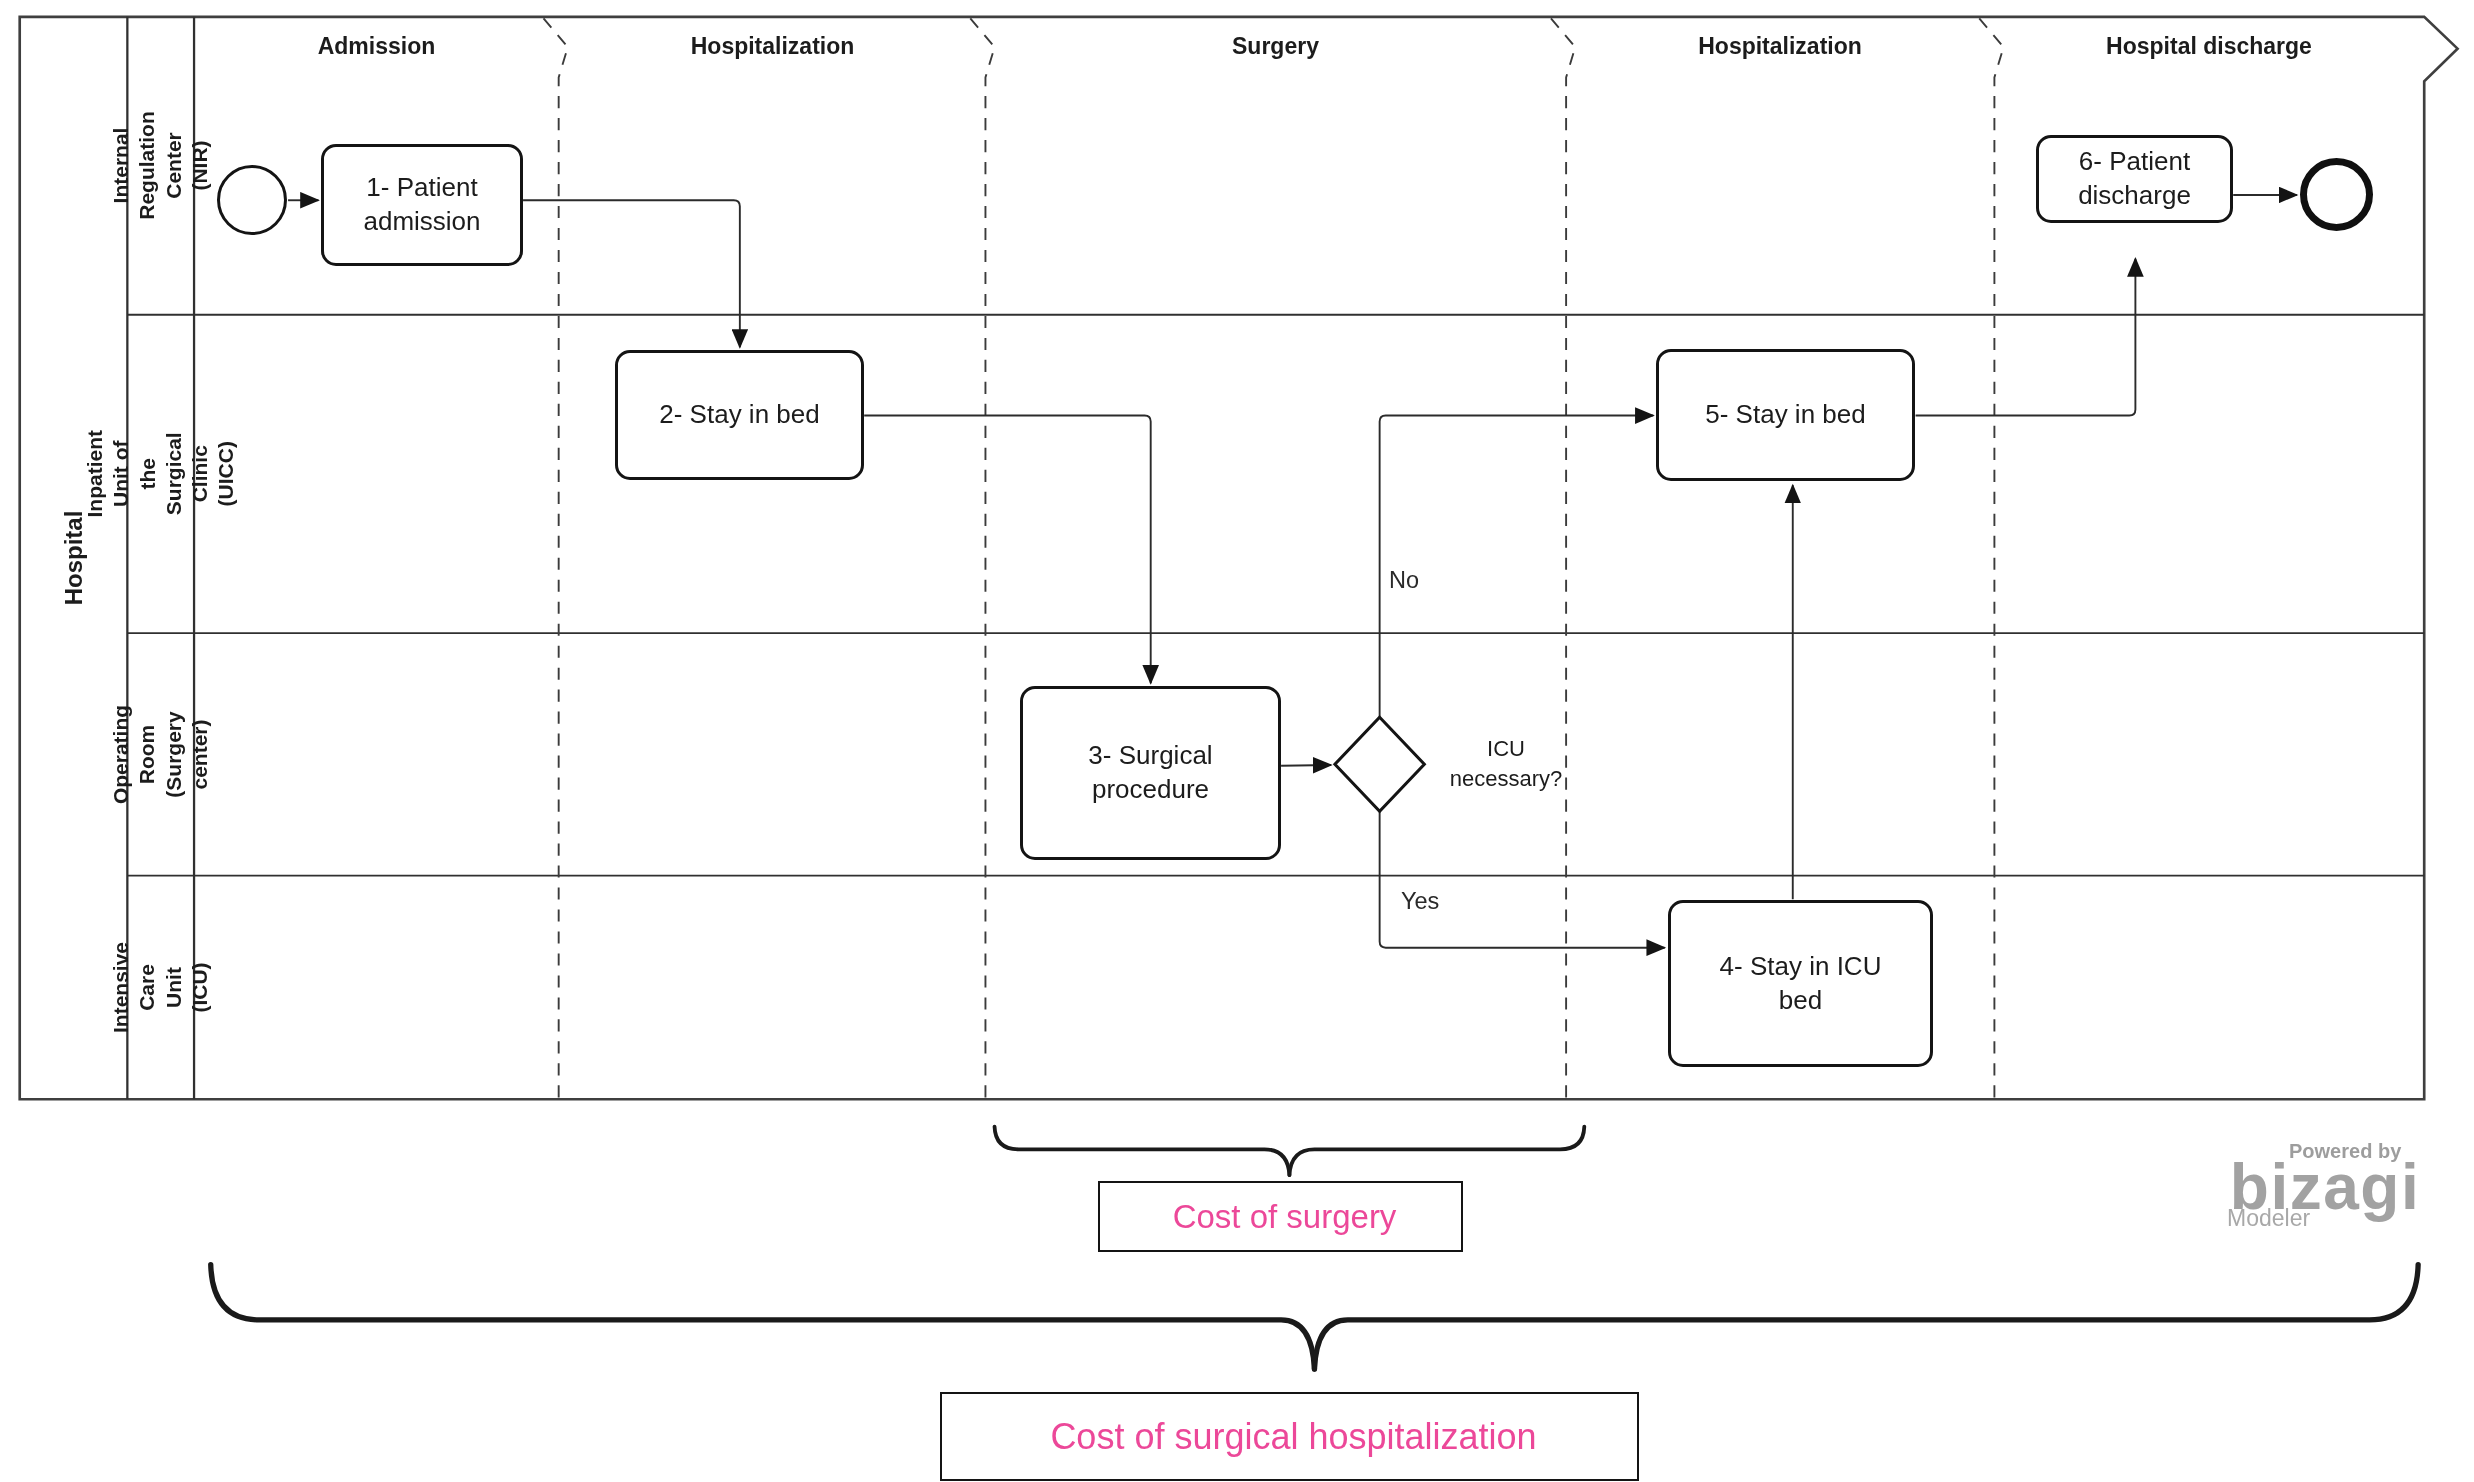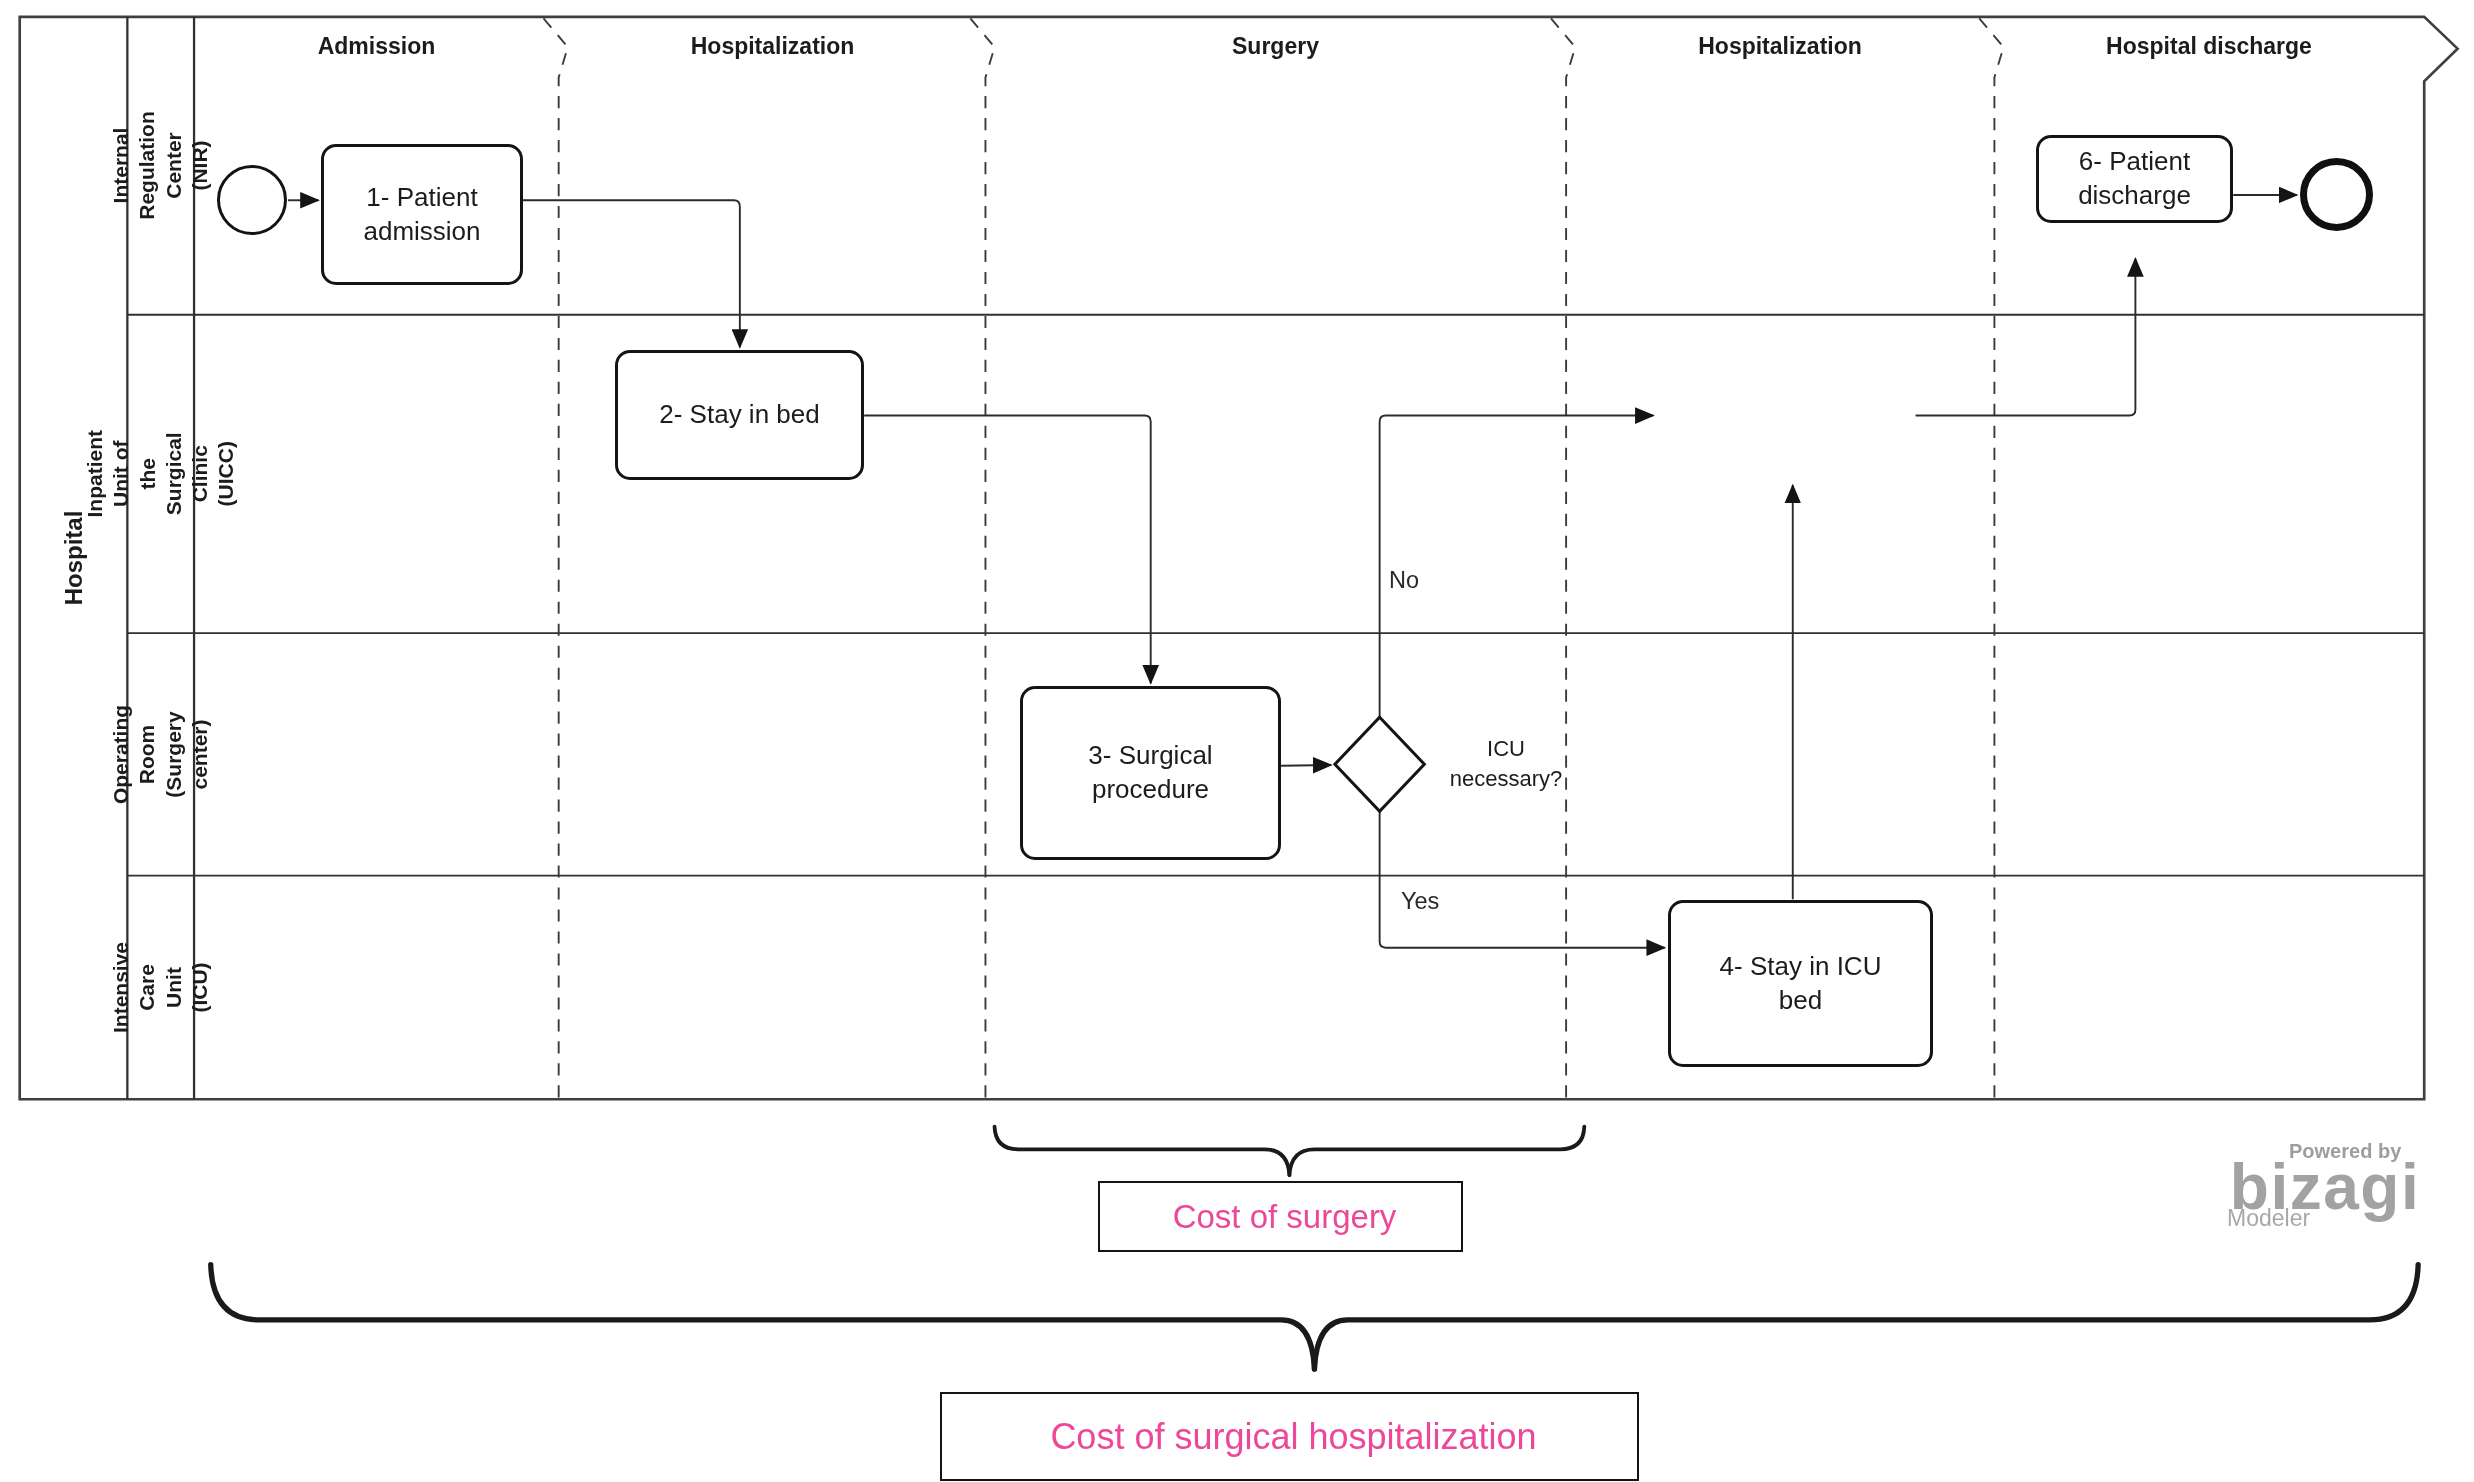--- a/index.html
+++ b/index.html
@@ -116,27 +116,28 @@
 
   <div class="phase-label" style="left:194px;width:365px;">Admission</div>
   <div class="phase-label" style="left:559px;width:427px;">Hospitalization</div>
   <div class="phase-label" style="left:985px;width:581px;">Surgery</div>
   <div class="phase-label" style="left:1566px;width:428px;">Hospitalization</div>
   <div class="phase-label" style="left:1994px;width:430px;">Hospital discharge</div>
 
   <div class="event start"></div>
   <div class="event end"></div>
 
-  <div class="task" style="left:321px;top:144px;width:202px;height:141px;">1- Patient
+  <div class="task" style="left:321px;top:144px;width:202px;height:122px;">1- Patient
 admission</div>
   <div class="task" style="left:615px;top:350px;width:249px;height:130px;">2- Stay in bed</div>
   <div class="task" style="left:1020px;top:686px;width:261px;height:174px;">3- Surgical
 procedure</div>
   <div class="task" style="left:1668px;top:900px;width:265px;height:167px;">4- Stay in ICU
 bed</div>
+  <div class="task" style="left:1656px;top:349px;width:259px;height:132px;">5- Stay in bed</div>
   <div class="task" style="left:2036px;top:135px;width:197px;height:88px;">6- Patient
 discharge</div>
 
   <div class="gw-question">ICU
 necessary?</div>
   <div class="flow-label" style="left:1389px;top:567px;">No</div>
   <div class="flow-label" style="left:1401px;top:888px;">Yes</div>
 
   <div class="cost-box" id="cost-surgery">Cost of surgery</div>
   <div class="cost-box" id="cost-hosp">Cost of surgical hospitalization</div>

